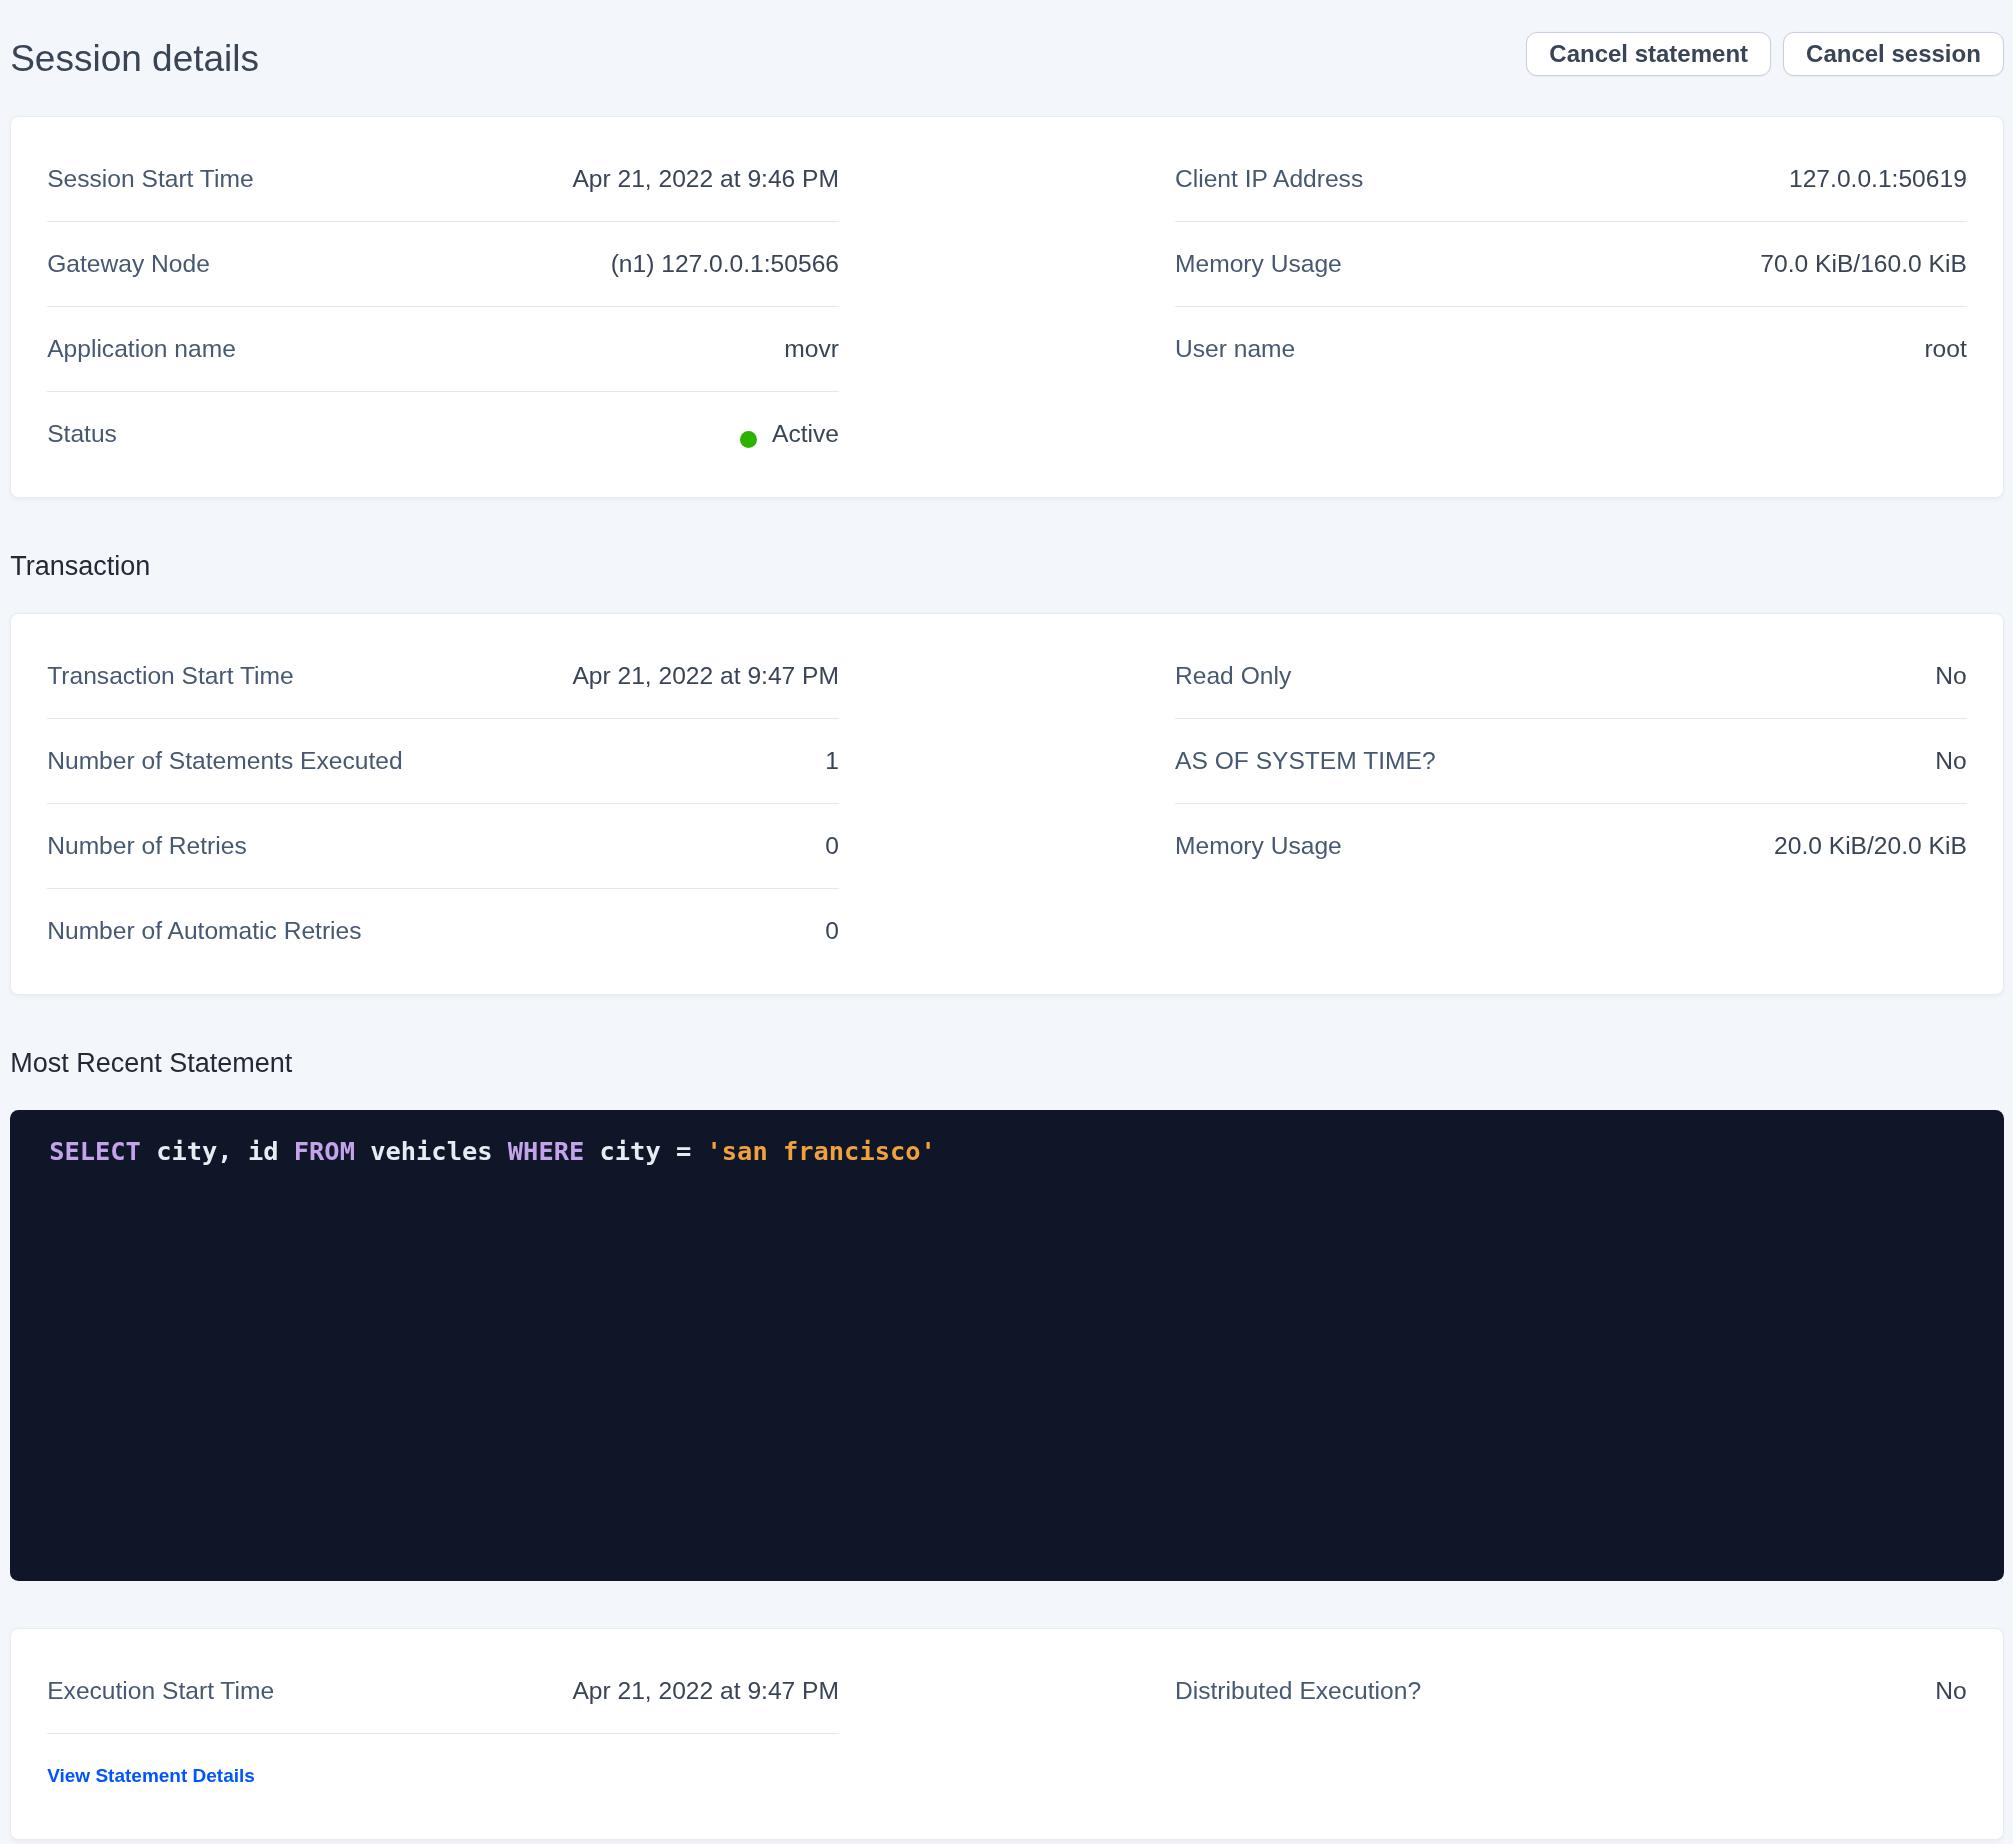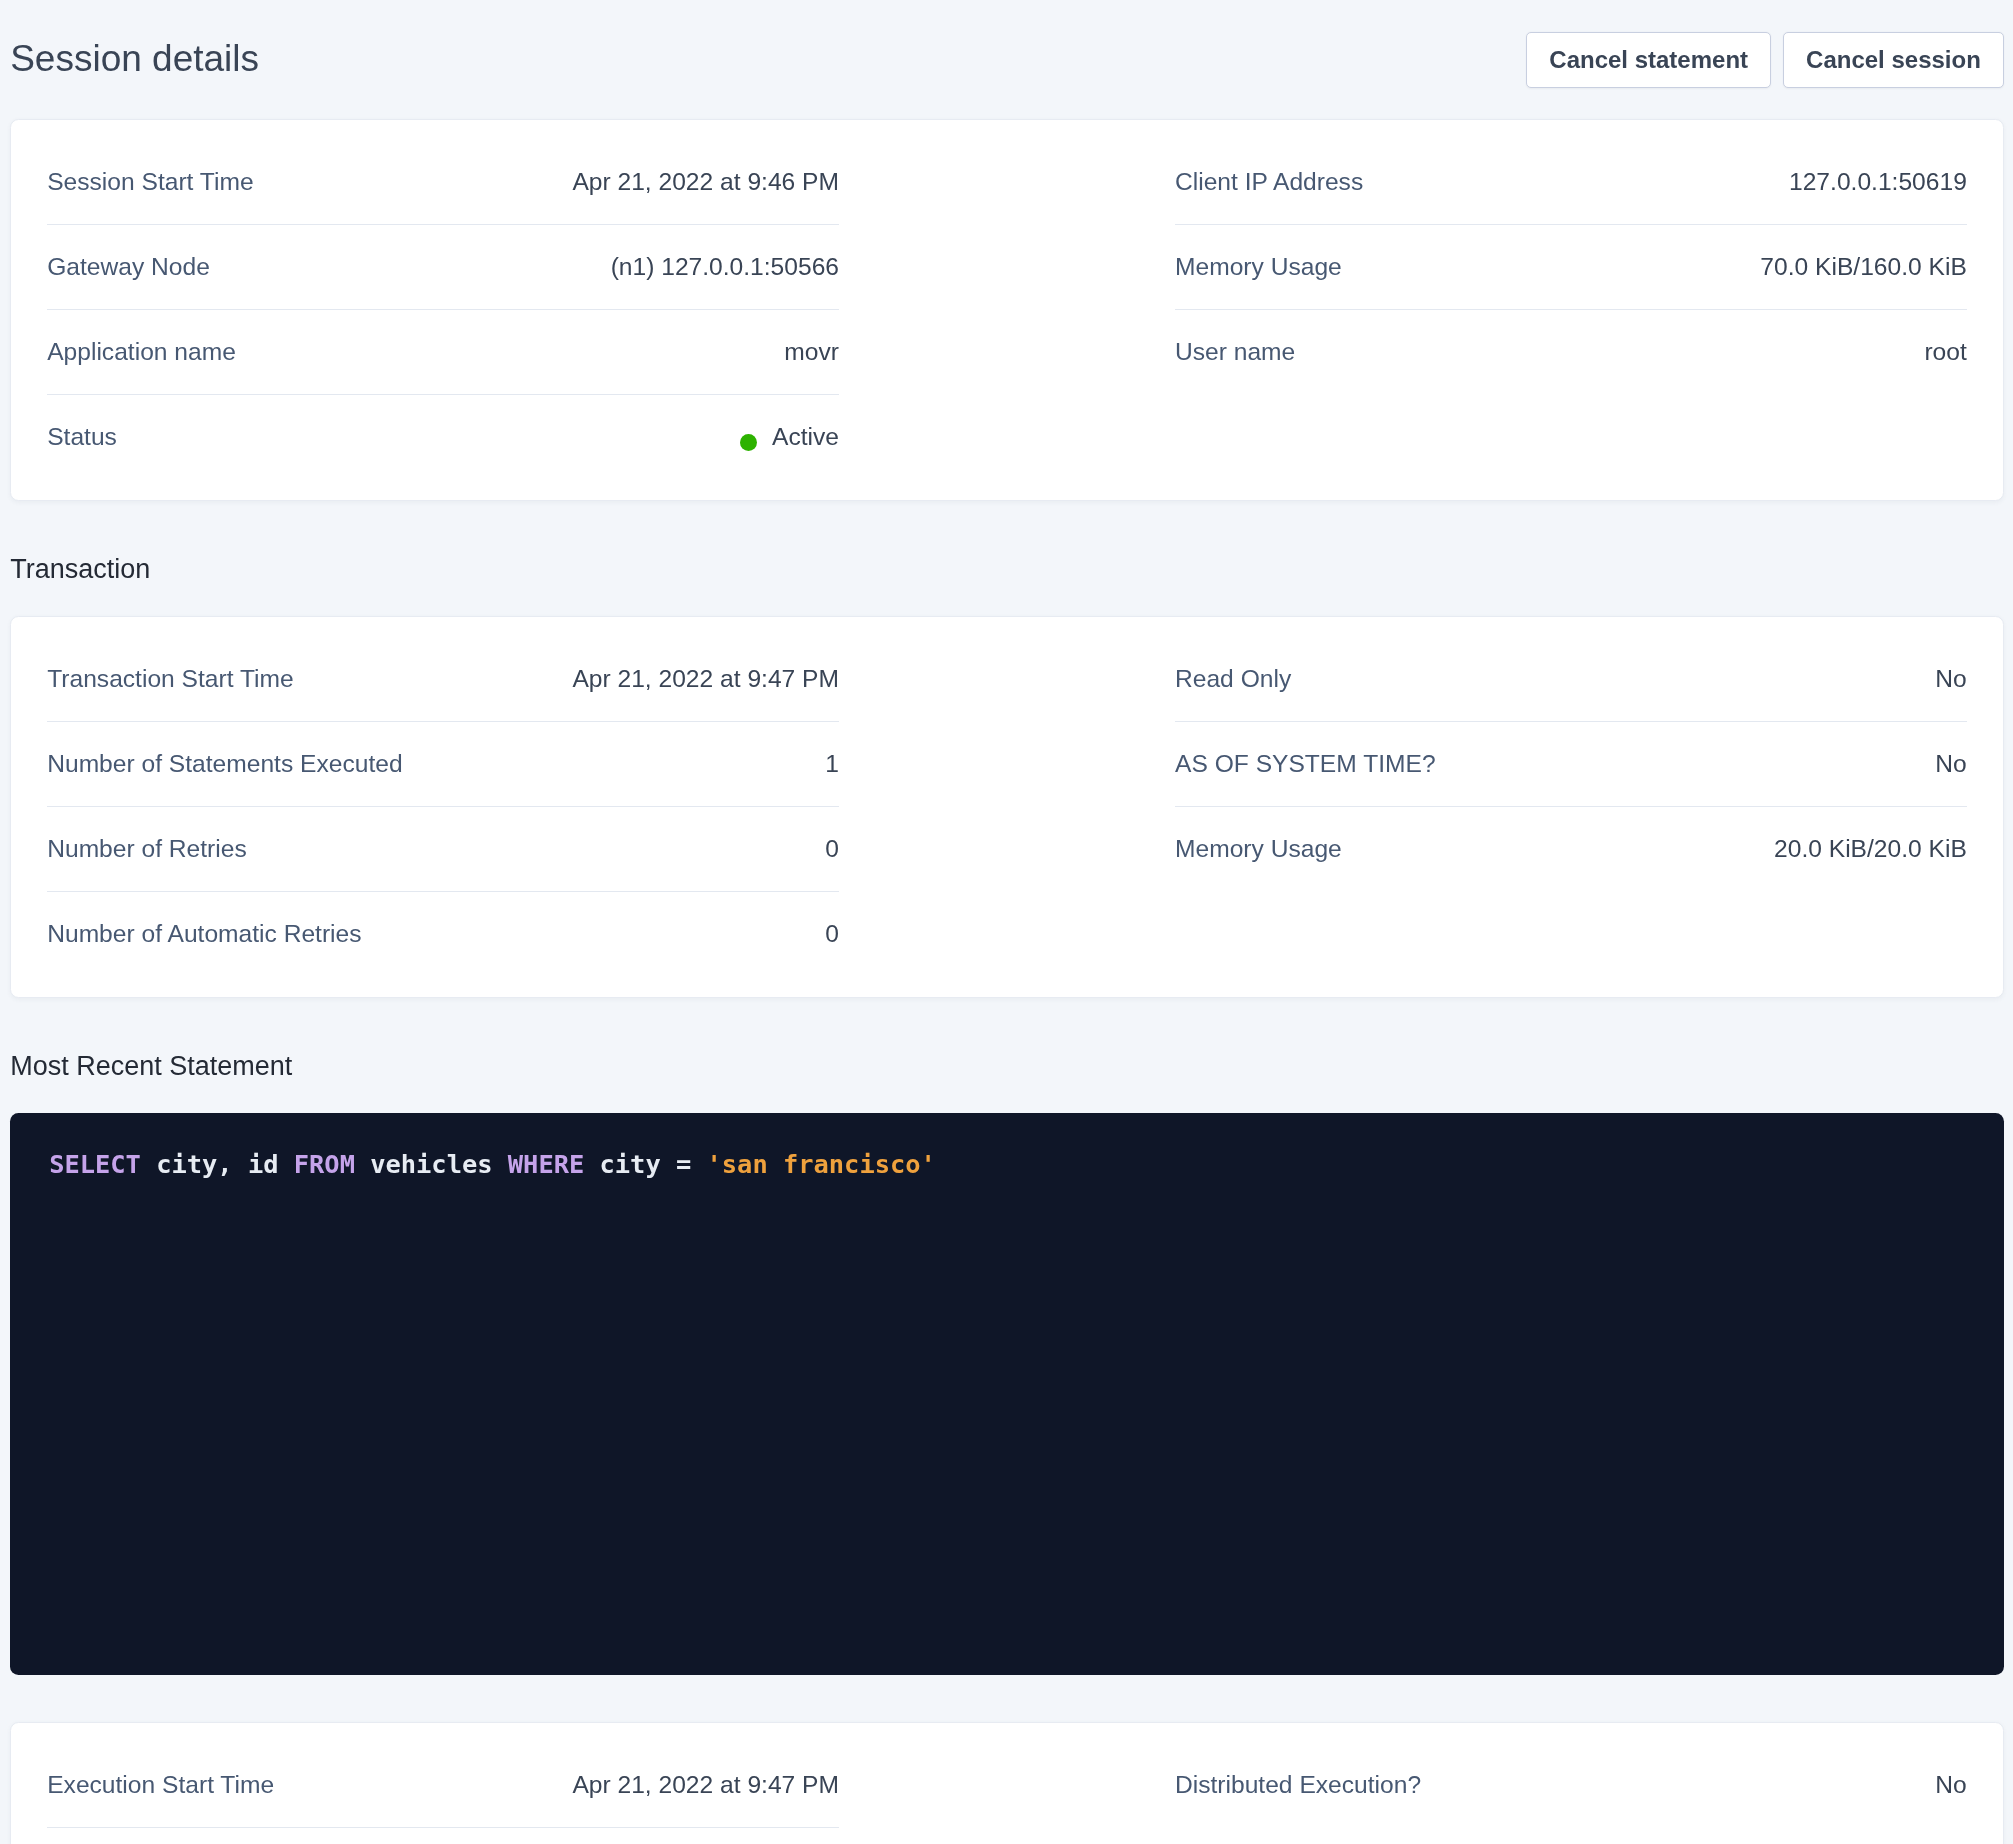--- a/index.html
+++ b/index.html
@@ -24,22 +24,22 @@
     width:2014px;min-height:1844px;
     font-family:"Liberation Sans",sans-serif;
     color:var(--value);
   }
   .page{width:2014px;min-height:1844px;padding-bottom:15.3px;margin-top:20px;}
   
   .page-header{display:flex;justify-content:space-between;align-items:flex-start;padding:12px 10.2px 0 10.2px;}
   .page-title{font-size:37px;font-weight:400;color:var(--value);line-height:53px;}
   .header-buttons{display:flex;gap:12px;}
   .btn{
-    height:56px;padding:0 22px;background:#fff;
-    border:1.7px solid var(--btn-border);border-radius:5px;
+    height:44px;padding:0 22px;background:#fff;
+    border:1.7px solid var(--btn-border);border-radius:11px;
     font-family:"Liberation Sans",sans-serif;
     font-size:24px;font-weight:700;color:var(--value);
     cursor:pointer;box-shadow:0 0.8px 1.7px rgba(60,70,90,.06);
   }
   
   .card{
     margin:0 10.2px;background:var(--card-bg);
     border:1.7px solid var(--card-border);border-radius:8.5px;
     box-shadow:0 1.7px 4.2px rgba(60,70,90,.05);
     padding:20.3px 36px;
@@ -56,22 +56,22 @@
   .col .row:last-child{border-bottom:none;gap:47px;}
   .row .label{color:var(--label);}
   .row .value{color:var(--value);text-align:right;}
   a.value,a.link-text{color:var(--link);text-decoration:none;cursor:pointer;}
   .status-wrap{display:flex;align-items:flex-end;gap:15.3px;}
   .dot{width:17px;height:17px;border-radius:50%;background:var(--green);display:inline-block;}
   
   .section-title{font-size:27px;font-weight:400;color:var(--heading);margin:53px 0 30.5px 10.2px;}
   
   .code-block{
-    margin:0 10.2px;height:562px;background:var(--code-bg);
-    border-radius:8.5px;padding:34px 39px;overflow:hidden;
+    margin:0 10.2px;height:471px;background:var(--code-bg);
+    border-radius:8.5px;padding:24px 39px;overflow:hidden;
   }
   .code-block pre{
     font-family:"DejaVu Sans Mono",monospace;
     font-size:25.4px;font-weight:700;line-height:34px;
     white-space:pre-wrap;color:var(--code-text);
   }
   .tok-keyword{color:var(--kw);}
   .tok-plain{color:var(--code-text);}
   .tok-string{color:var(--str);}
   

